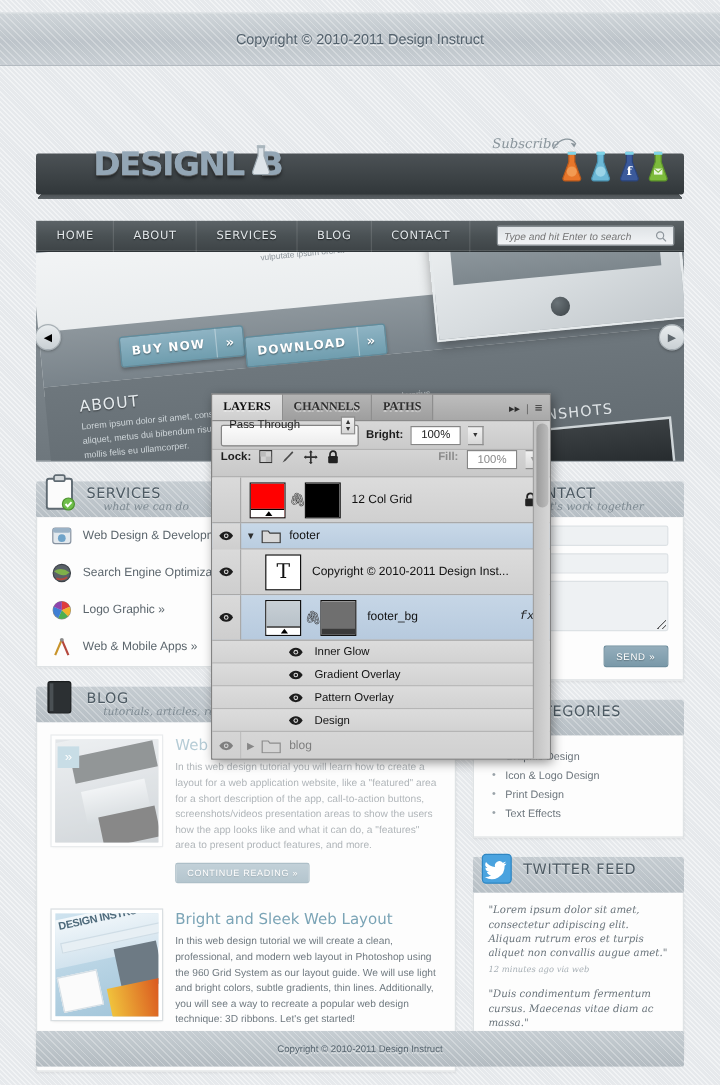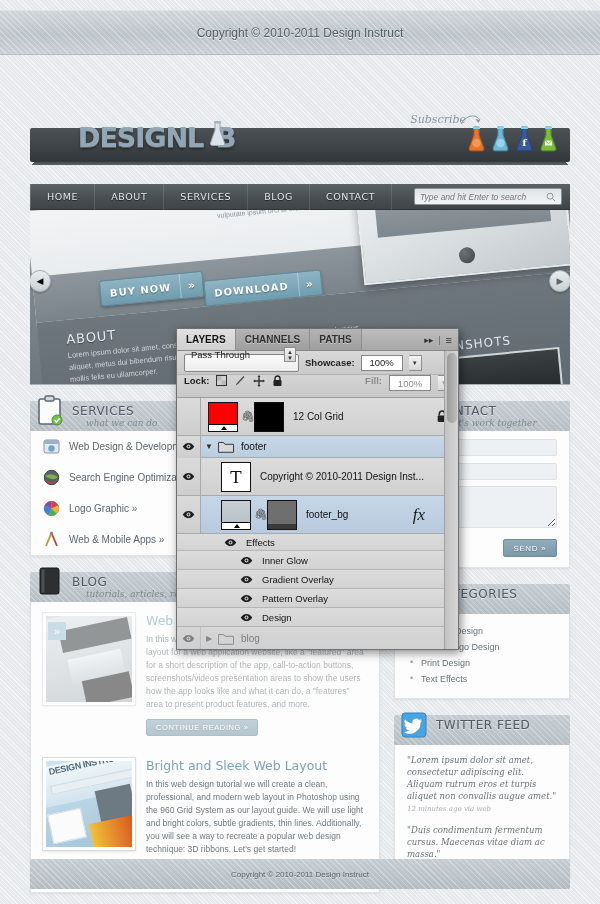--- a/index.html
+++ b/index.html
@@ -289,20 +289,21 @@
     display: flex; align-items: stretch; height: 22px; position: relative;
     background: linear-gradient(180deg,#bdbdbd,#a8a8a8);
     border-bottom: 1px solid #8a8a8a;
   }
   .ps-tab {
     padding: 0 9px; display: flex; align-items: center;
     font-size: 10px; font-weight: bold; color: #2f2f2f;
     border-right: 1px solid #8e8e8e;
     background: linear-gradient(180deg,#b4b4b4,#9e9e9e);
     text-shadow: 0 1px 0 rgba(255,255,255,.4);
+    font-family: Liberation Serif, serif;
   }
   .ps-tab.active {
     background: linear-gradient(180deg,#e0e0e0,#cfcfcf);
     color: #111;
   }
   .ps-tab-ctrls {
     margin-left: auto; display: flex; align-items: center; gap: 5px;
     padding-right: 6px; color: #2d2d2d; font-size: 9px;
   }
   .ps-row-blend {
@@ -353,21 +354,21 @@
     width: 30px; height: 30px; border: 1px solid #111; margin-left: 7px; flex: 0 0 30px;
     position: relative; overflow: hidden; background: #fff;
   }
   .ps-thumb.mask { margin-left: 4px; }
   .ps-link { width: 10px; margin: 0 3px; text-align: center; font-size: 11px; color: #333; }
   .ps-name {
     margin-left: 9px; font-size: 10px; color: #111; flex: 1; white-space: nowrap;
     overflow: hidden;
   }
   .ps-lock-ico { margin-right: 10px; }
-  .ps-fx { margin-right: 20px; font-family: Liberation Serif, serif; font-style: italic; font-size: 17px; color: #1a1a1a; }
+  .ps-fx { margin-right: 0; font-family: Liberation Mono, monospace; font-style: italic; font-size: 10px; color: #1a1a1a; }
   .ps-group {
     display: flex; align-items: center; height: 22px; border-bottom: 1px solid #a9a9a9;
     background: linear-gradient(180deg,#dcdcdc,#d0d0d0);
   }
   .ps-group.selected { background: linear-gradient(180deg,#c8d8e8,#bacde0); }
   .ps-tri { width: 16px; text-align: center; font-size: 8px; color: #2d2d2d; }
   .ps-folder { width: 18px; }
   .ps-efx {
     display: flex; align-items: center; height: 19px; border-bottom: 1px solid #b5b5b5;
     background: linear-gradient(180deg,#dcdcdc,#d2d2d2); font-size: 9.5px; color: #111;
@@ -682,21 +683,21 @@
         <span style="color:#666">|</span>
         <span style="font-size:11px">≡</span>
       </div>
     </div>
 
     <div class="ps-row-blend">
       <div class="ps-select">
         <span>Pass Through</span>
         <span class="ps-spin">▲<br>▼</span>
       </div>
-      <span class="ps-lbl">Showcase:</span>
+      <span class="ps-lbl">Bright:</span>
       <div class="ps-num">100%</div>
       <div class="ps-num-btn">▼</div>
     </div>
 
     <div class="ps-row-lock">
       <span class="ps-lbl">Lock:</span>
       <svg width="11" height="11" viewBox="0 0 11 11">
         <rect x=".5" y=".5" width="10" height="10" fill="none" stroke="#333"></rect>
         <rect x="1" y="1" width="4.5" height="4.5" fill="#bbb"></rect>
           <rect x="5.5" y="5.5" width="4.5" height="4.5" fill="#bbb"></rect>
@@ -782,30 +783,20 @@
         <div class="ps-link">🖇</div>
         <div class="ps-thumb" style="margin-left:0">
           <div style="position:absolute;inset:0;background:#6f6f6f"></div>
           <div style="position:absolute;left:0;right:0;bottom:0;height:5px;background:#3a3a3a"></div>
         </div>
         <div class="ps-name">footer_bg</div>
         <span class="ps-fx">fx</span>
         <span style="margin-right:5px;font-size:8px;color:#2b2b2b">▲</span>
       </div>
 
-      <div class="ps-efx" style="height:17px">
-        <span class="eye-s" style="margin-left:42px">
-          <svg class="eye-svg" viewBox="0 0 14 9">
-            <path d="M.8 4.5C2.6 1.6 4.7.6 7 .6s4.4 1 6.2 3.9C11.4 7.4 9.3 8.4 7 8.4S2.6 7.4.8 4.5z" fill="#1d1d1d"></path>
-            <circle cx="7" cy="4.5" r="2.1" fill="#d8d8d8"></circle>
-              <circle cx="7" cy="4.5" r="1.1" fill="#1d1d1d"></circle>
-          </svg>
-        </span>
-        <span style="margin-left:5px">Effects</span>
-      </div>
 
       <div class="ps-efx">
         <span class="eye-s" style="margin-left:58px">
           <svg class="eye-svg" viewBox="0 0 14 9">
             <path d="M.8 4.5C2.6 1.6 4.7.6 7 .6s4.4 1 6.2 3.9C11.4 7.4 9.3 8.4 7 8.4S2.6 7.4.8 4.5z" fill="#1d1d1d"></path>
             <circle cx="7" cy="4.5" r="2.1" fill="#d8d8d8"></circle>
               <circle cx="7" cy="4.5" r="1.1" fill="#1d1d1d"></circle>
           </svg>
         </span>
         <span style="margin-left:5px">Inner Glow</span>

